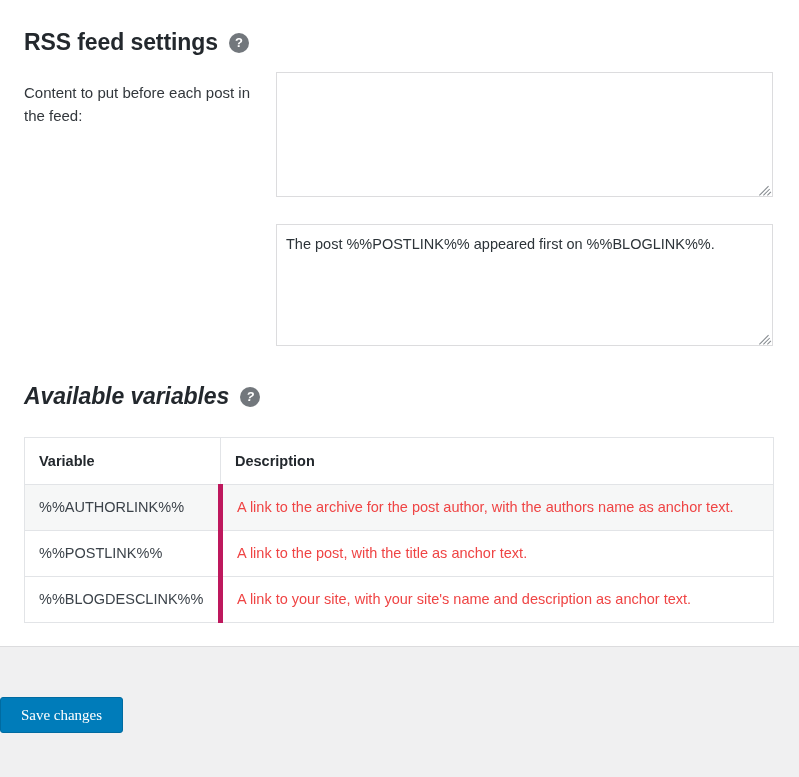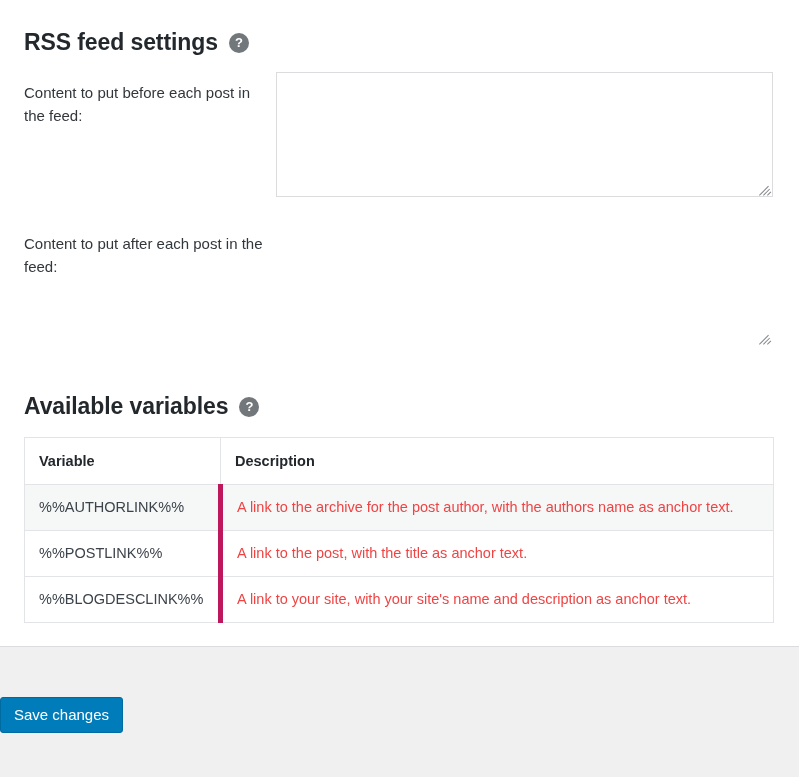--- a/index.html
+++ b/index.html
@@ -52,21 +52,21 @@
     font-weight: 700;
     line-height: 20px;
     text-align: center;
     display: inline-block;
     font-family: "Liberation Sans", sans-serif;
     cursor: pointer;
     flex: none;
   }
 
   #head-rss { left: 24px; top: 29px; }
-  #head-vars { left: 24px; top: 393px; }
+  #head-vars { left: 24px; top: 383px; font-style: italic; }
 
   
   .field-label {
     position: absolute;
     font-size: 15px;
     color: #32373c;
     line-height: 23px;
     width: 240px;
   }
   #label-before { left: 24px; top: 81px; }
@@ -160,21 +160,21 @@
     border-top: 1px solid #dcdcde;
   }
   .save-button {
     position: absolute;
     left: 0px; top: 50px;
     width: 123px; height: 36px;
     background: #007cba;
     color: #ffffff;
     border: 1px solid #006ba1;
     border-radius: 3px;
-    font-family: Liberation Sans, sans-serif;
+    font-family: Liberation Serif, serif;
     font-size: 15px;
     line-height: 34px;
     text-align: center;
     cursor: pointer;
     padding: 0;
     white-space: nowrap;
   }
 </style>
 </head>
 <body>
@@ -189,21 +189,21 @@
     </div>
 
     <div class="field-label" id="label-before">Content to put before each post in the feed:</div>
     <div class="textarea-box" id="ta-before" contenteditable="true" spellcheck="false" style=""></div>
     <div class="resize-grip" style="left:758px; top:182px;">
       <i></i>
         <i></i>
         <i></i>
     </div>
 
-    <div class="field-label" id="label-after">Content to put after each post in the feed:</div>
+    <div class="textarea-box" id="ta-after" contenteditable="true" spellcheck="false" style="">The post %%POSTLINK%% appeared first on %%BLOGLINK%%.</div>
     <div class="resize-grip" style="left:758px; top:331px;">
       <i></i>
         <i></i>
         <i></i>
     </div>
 
     <div class="section-head" id="head-vars">
       <span class="section-title">Available variables</span>
       <span class="help-icon">?</span>
     </div>

